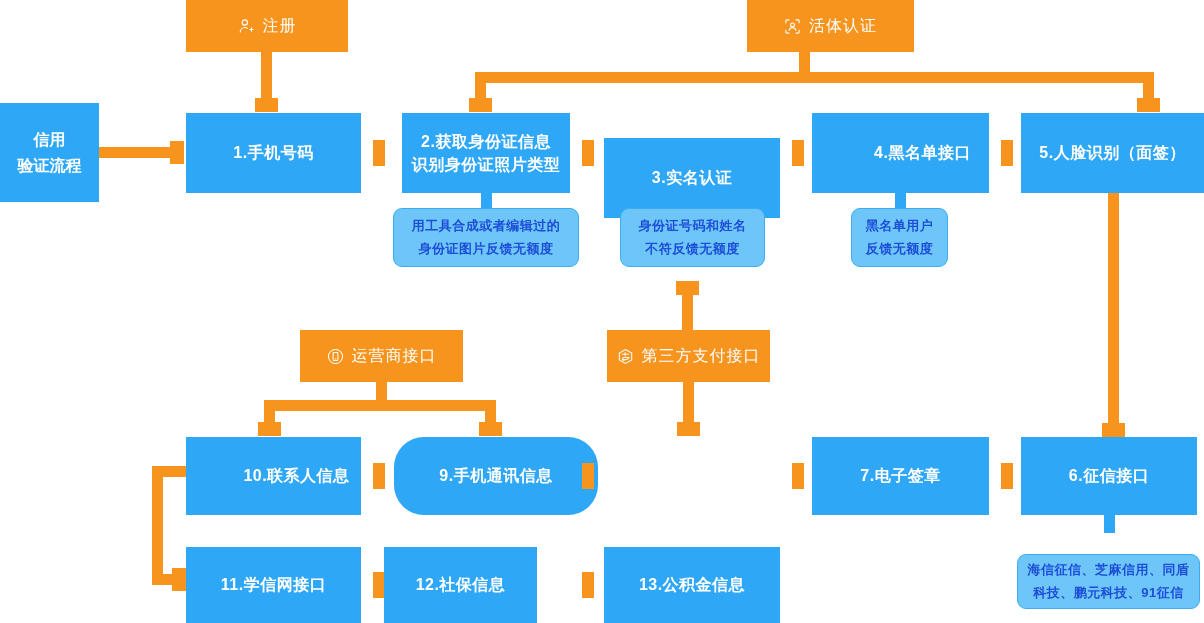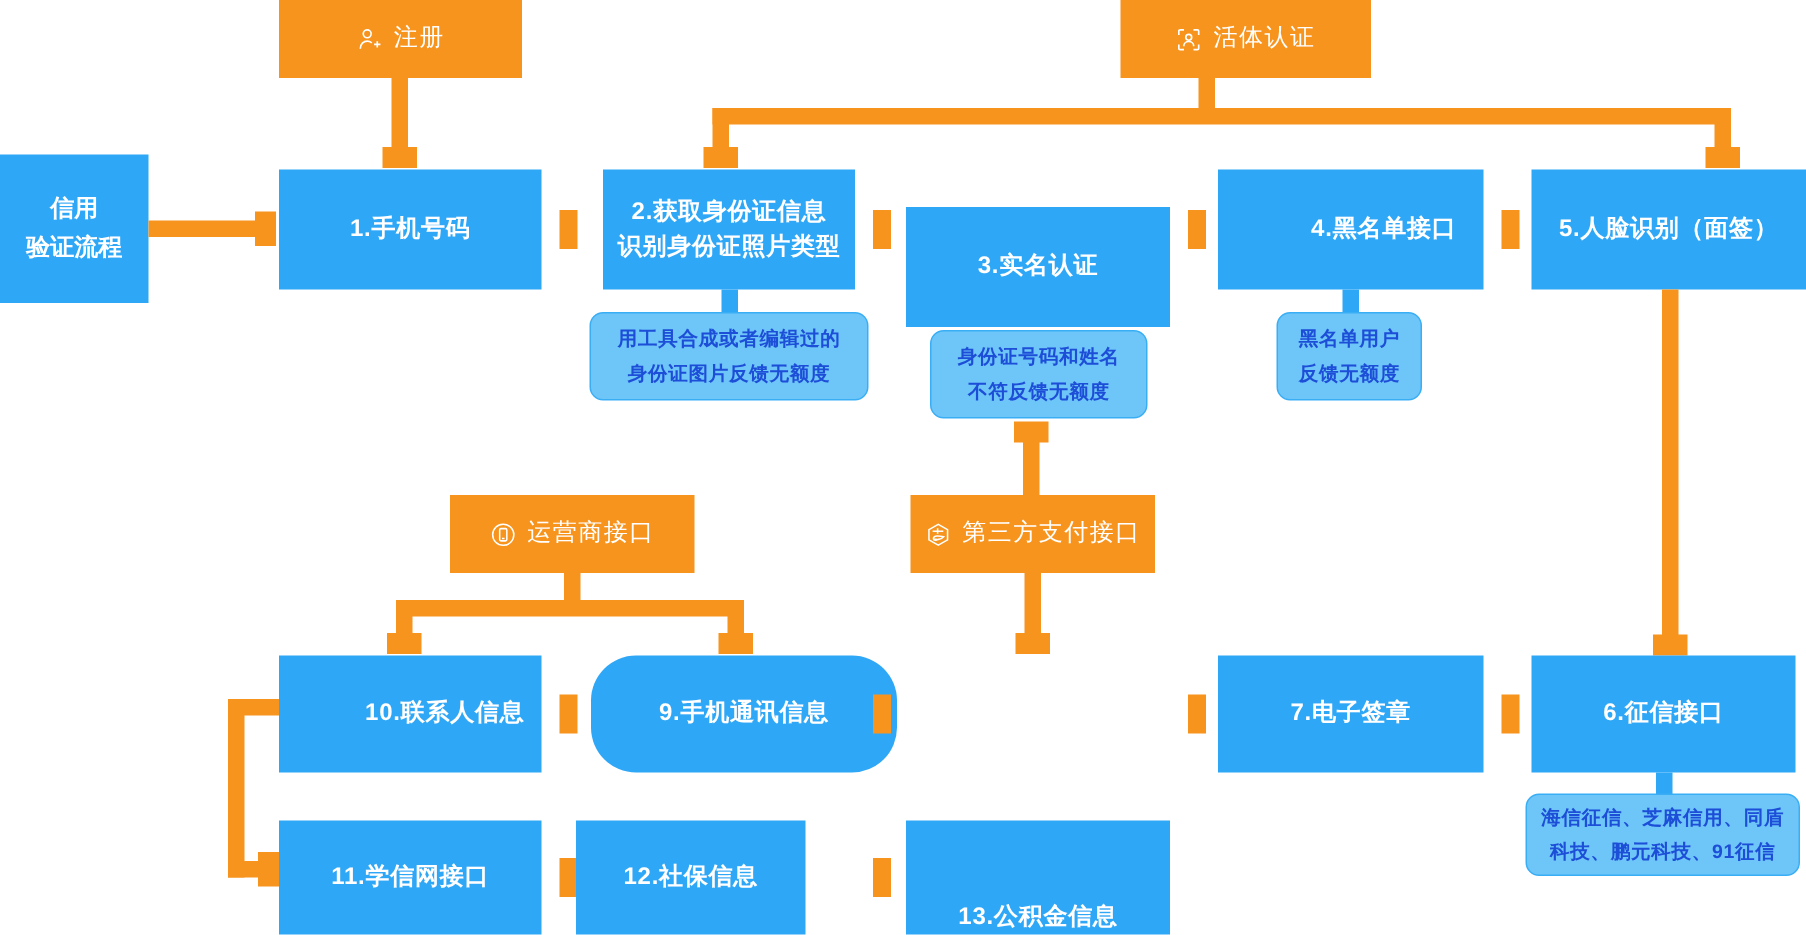--- a/index.html
+++ b/index.html
@@ -144,21 +144,21 @@
     <span>5.人脸识别（面签）</span>
   </div>
 
   <div class="blue-stem" style="left:481px;top:193px;height:18px;"></div>
   <div class="node note" style="left:393px;top:208px;width:186px;height:59px;">
     <span>用工具合成或者编辑过的
 身份证图片反馈无额度</span>
   </div>
 
   <div class="blue-stem" style="left:686px;top:193px;height:18px;"></div>
-  <div class="node note" style="left:620px;top:208px;width:145px;height:59px;margin-top:12px;">
+  <div class="node note" style="left:620px;top:208px;width:145px;height:59px;">
     <span>身份证号码和姓名
 不符反馈无额度</span>
   </div>
 
   <div class="blue-stem" style="left:895px;top:193px;height:18px;"></div>
   <div class="node note" style="left:851px;top:208px;width:97px;height:59px;">
     <span>黑名单用户
 反馈无额度</span>
   </div>
 
@@ -214,37 +214,37 @@
   <div class="node blue" style="left:812px;top:437px;width:177px;height:78px;">
     <span>7.电子签章</span>
   </div>
   <div class="conn step" style="left:1001px;top:463px;"></div>
 
   <div class="node blue" style="left:1021px;top:437px;width:176px;height:78px;">
     <span>6.征信接口</span>
   </div>
 
   <div class="blue-stem" style="left:1104px;top:515px;height:18px;"></div>
-  <div class="node note" style="left:1017px;top:529px;width:183px;height:55px;">
+  <div class="node note" style="left:1017px;top:554px;width:183px;height:55px;">
     <span>海信征信、芝麻信用、同盾
 科技、鹏元科技、91征信</span>
   </div>
 
   <div class="conn hline" style="left:152px;top:466px;width:34px;height:11px;"></div>
   <div class="conn vline" style="left:152px;top:466px;width:11px;height:119px;"></div>
   <div class="conn hline" style="left:152px;top:574px;width:28px;height:11px;"></div>
   <div class="conn arrow-right" style="left:172px;top:568px;"></div>
 
   <div class="node blue" style="left:186px;top:547px;width:175px;height:76px;">
     <span>11.学信网接口</span>
   </div>
   <div class="conn step" style="left:373px;top:572px;"></div>
 
   <div class="node blue" style="left:384px;top:547px;width:153px;height:76px;">
     <span>12.社保信息</span>
   </div>
   <div class="conn step" style="left:582px;top:572px;"></div>
 
-  <div class="node blue" style="left:604px;top:547px;width:176px;height:76px;align-items:flex-end;">
+  <div class="node blue" style="left:604px;top:547px;width:176px;height:76px;">
     <span>13.公积金信息</span>
   </div>
 
 </div>
 
 </body></html>

